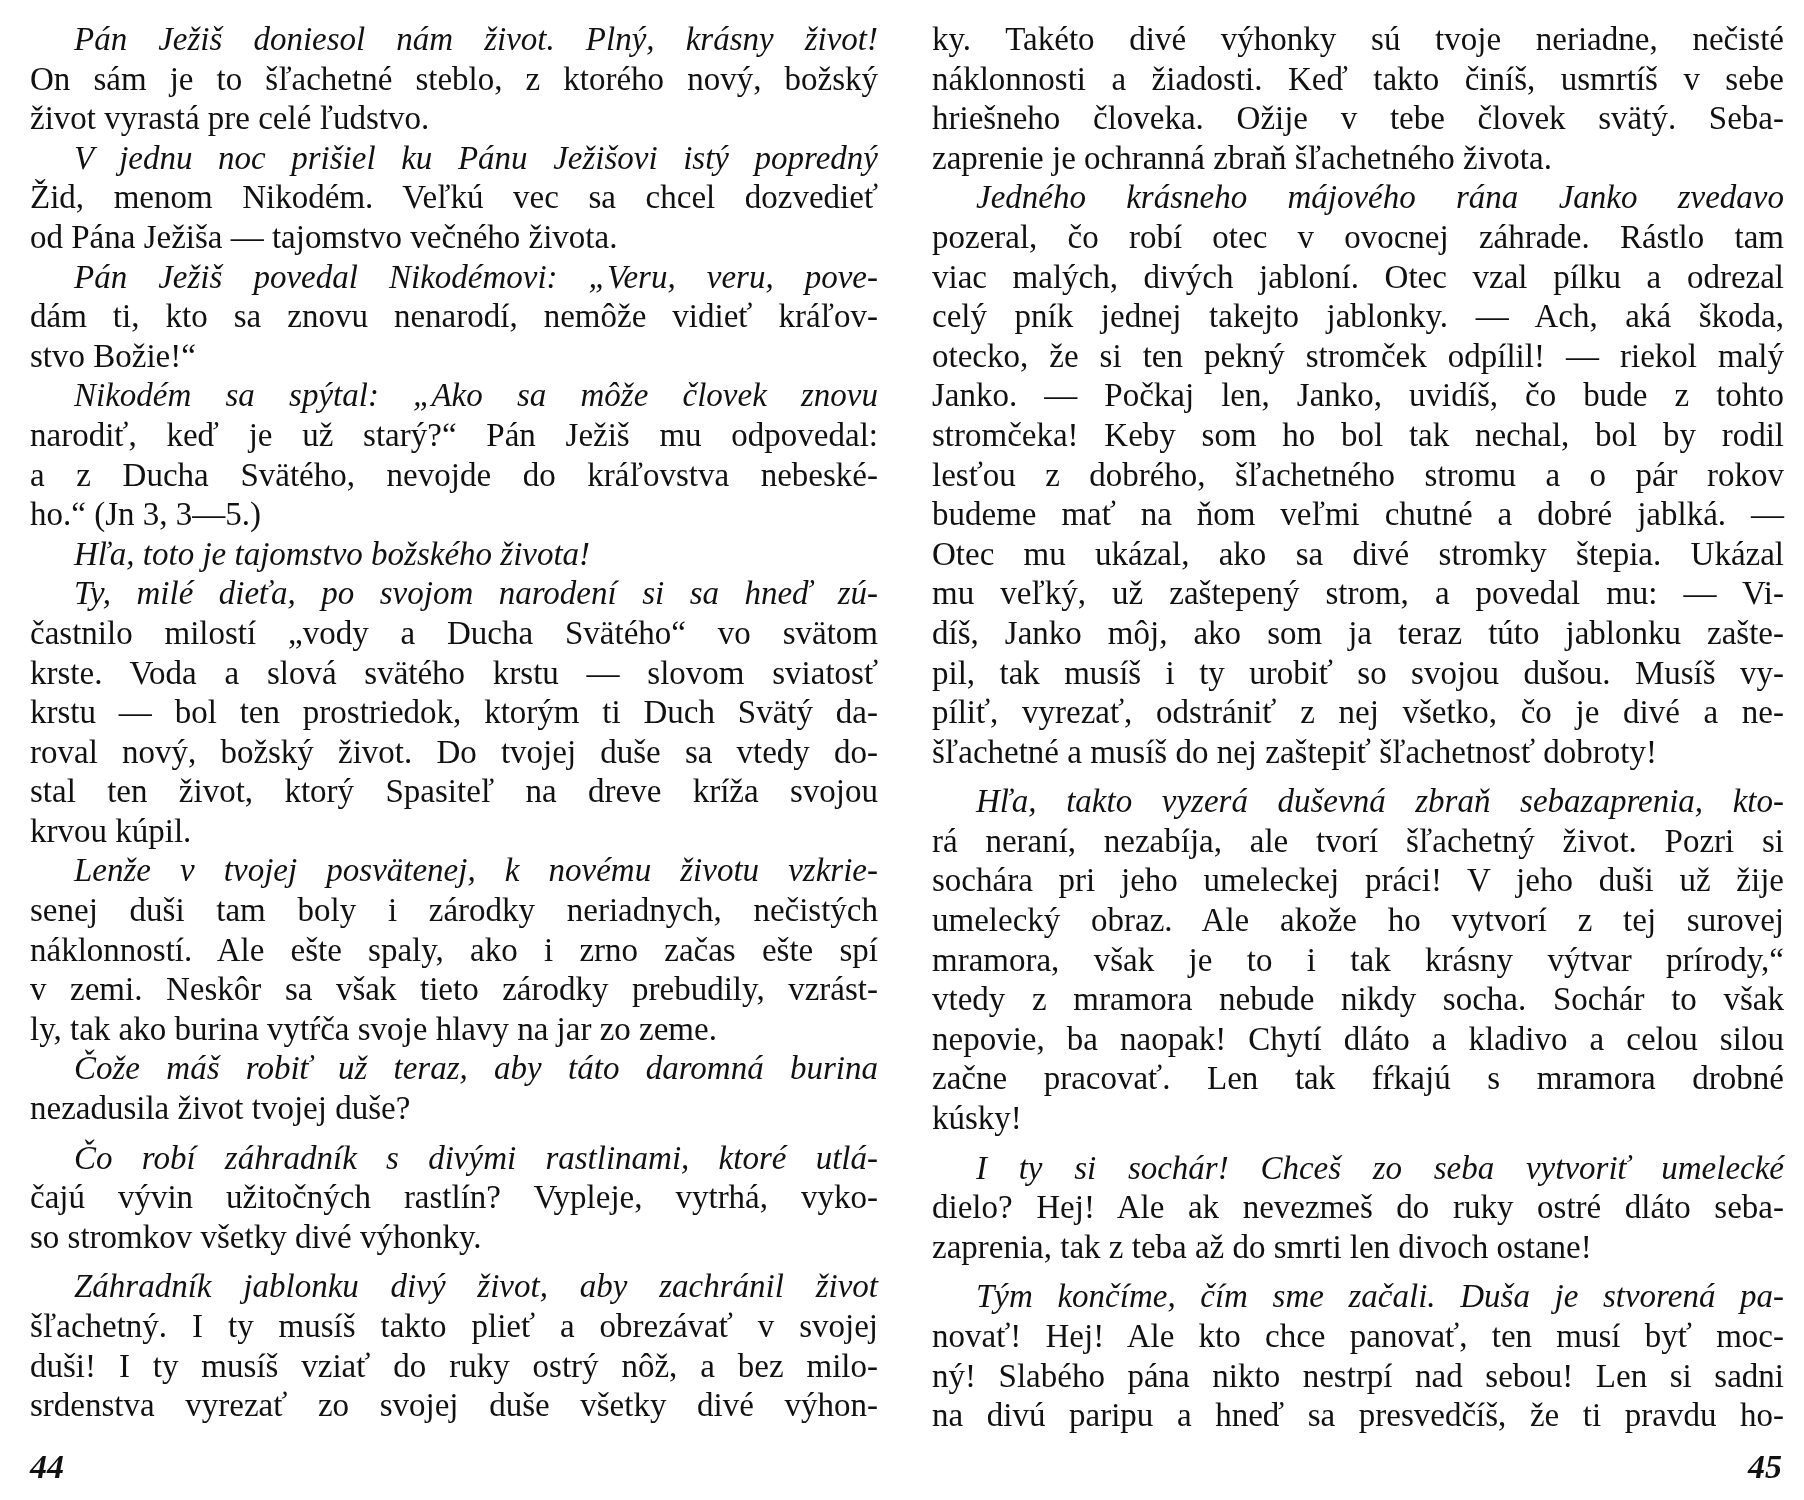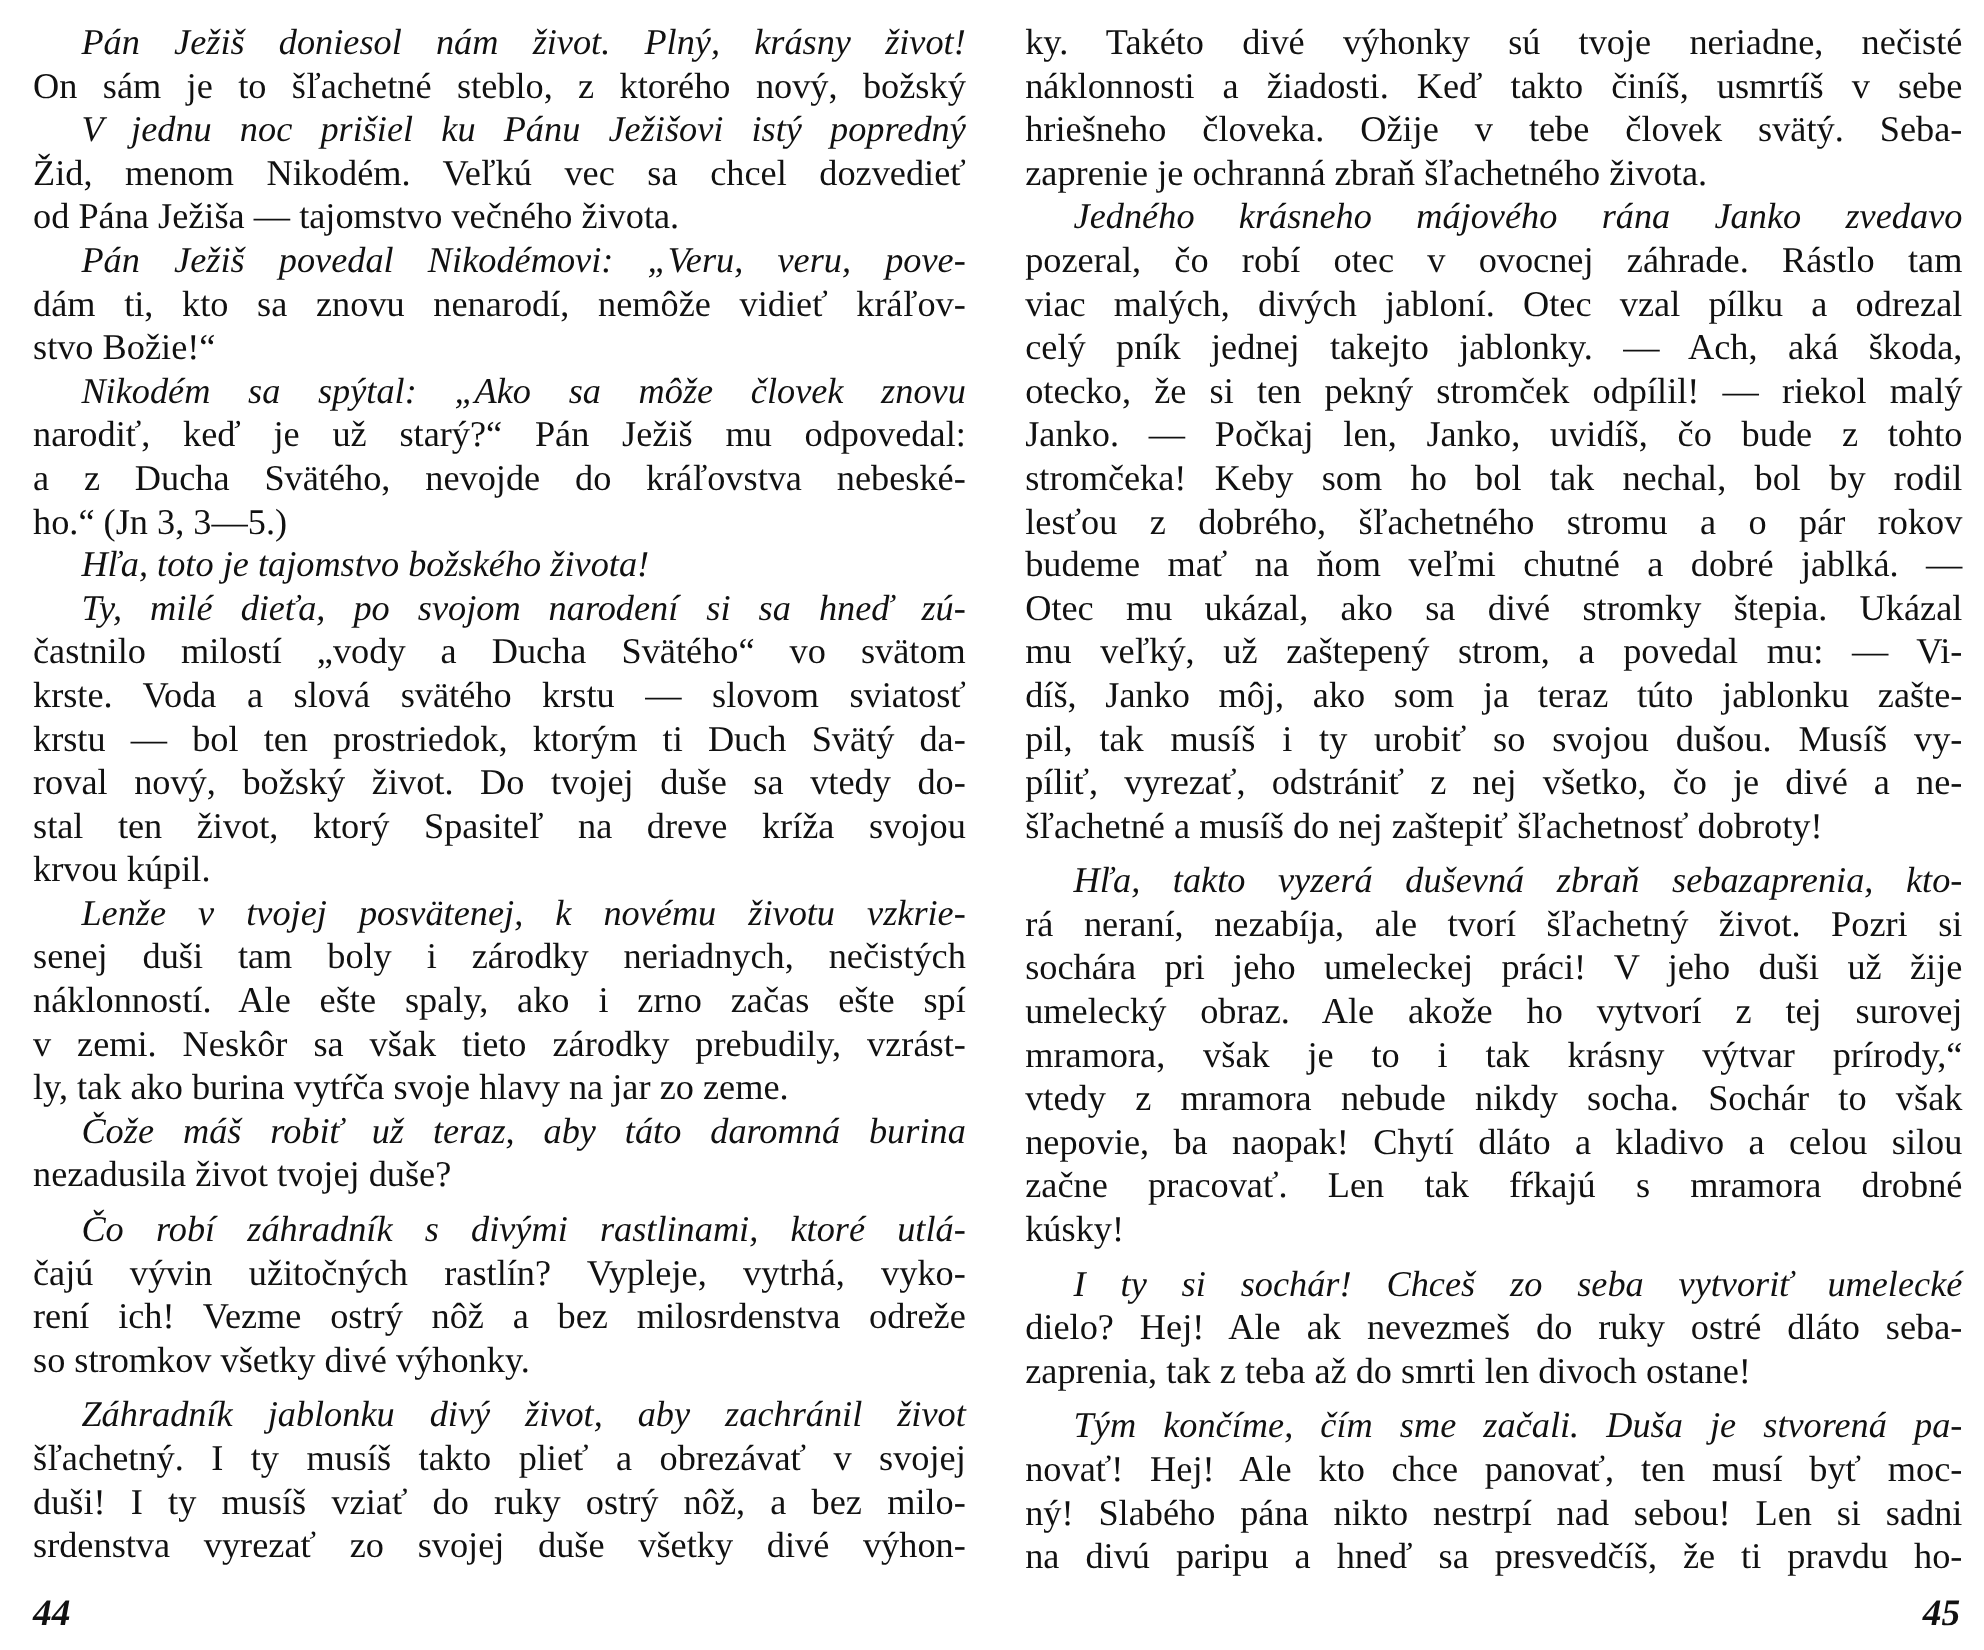--- a/index.html
+++ b/index.html
@@ -37,20 +37,21 @@
   }
   .page-number.left { left: 30px; }
   .page-number.right { left: 1748px; }
 </style>
 </head>
 <body>
 
 <div class="page-col left-col" id="left-col">
     <span class="line indent">Pán Ježiš doniesol nám život. Plný, krásny život!</span>
     <span class="line">On sám je to šľachetné steblo, z ktorého nový, božský</span>
+    <span class="line last">život vyrastá pre celé ľudstvo.</span>
     <span class="line indent">V jednu noc prišiel ku Pánu Ježišovi istý popredný</span>
     <span class="line">Žid, menom Nikodém. Veľkú vec sa chcel dozvedieť</span>
     <span class="line last">od Pána Ježiša — tajomstvo večného života.</span>
     <span class="line indent">Pán Ježiš povedal Nikodémovi: „Veru, veru, pove-</span>
     <span class="line">dám ti, kto sa znovu nenarodí, nemôže vidieť kráľov-</span>
     <span class="line last">stvo Božie!“</span>
     <span class="line indent">Nikodém sa spýtal: „Ako sa môže človek znovu</span>
     <span class="line">narodiť, keď je už starý?“ Pán Ježiš mu odpovedal:</span>
     <span class="line">a z Ducha Svätého, nevojde do kráľovstva nebeské-</span>
     <span class="line last">ho.“ (Jn 3, 3—5.)</span>
@@ -65,21 +66,20 @@
     <span class="line indent">Lenže v tvojej posvätenej, k novému životu vzkrie-</span>
     <span class="line">senej duši tam boly i zárodky neriadnych, nečistých</span>
     <span class="line">náklonností. Ale ešte spaly, ako i zrno začas ešte spí</span>
     <span class="line">v zemi. Neskôr sa však tieto zárodky prebudily, vzrást-</span>
     <span class="line last">ly, tak ako burina vytŕča svoje hlavy na jar zo zeme.</span>
     <span class="line indent">Čože máš robiť už teraz, aby táto daromná burina</span>
     <span class="line last">nezadusila život tvojej duše?</span>
     <div class="gap"></div>
     <span class="line indent">Čo robí záhradník s divými rastlinami, ktoré utlá-</span>
     <span class="line">čajú vývin užitočných rastlín? Vypleje, vytrhá, vyko-</span>
-    <span class="line">rení ich! Vezme ostrý nôž a bez milosrdenstva odreže</span>
     <span class="line last">so stromkov všetky divé výhonky.</span>
     <div class="gap"></div>
     <span class="line indent">Záhradník jablonku divý život, aby zachránil život</span>
     <span class="line">šľachetný. I ty musíš takto plieť a obrezávať v svojej</span>
     <span class="line">duši! I ty musíš vziať do ruky ostrý nôž, a bez milo-</span>
     <span class="line">srdenstva vyrezať zo svojej duše všetky divé výhon-</span>
   </div>
 <div class="page-col right-col" id="right-col">
     <span class="line">ky. Takéto divé výhonky sú tvoje neriadne, nečisté</span>
     <span class="line">náklonnosti a žiadosti. Keď takto činíš, usmrtíš v sebe</span>

